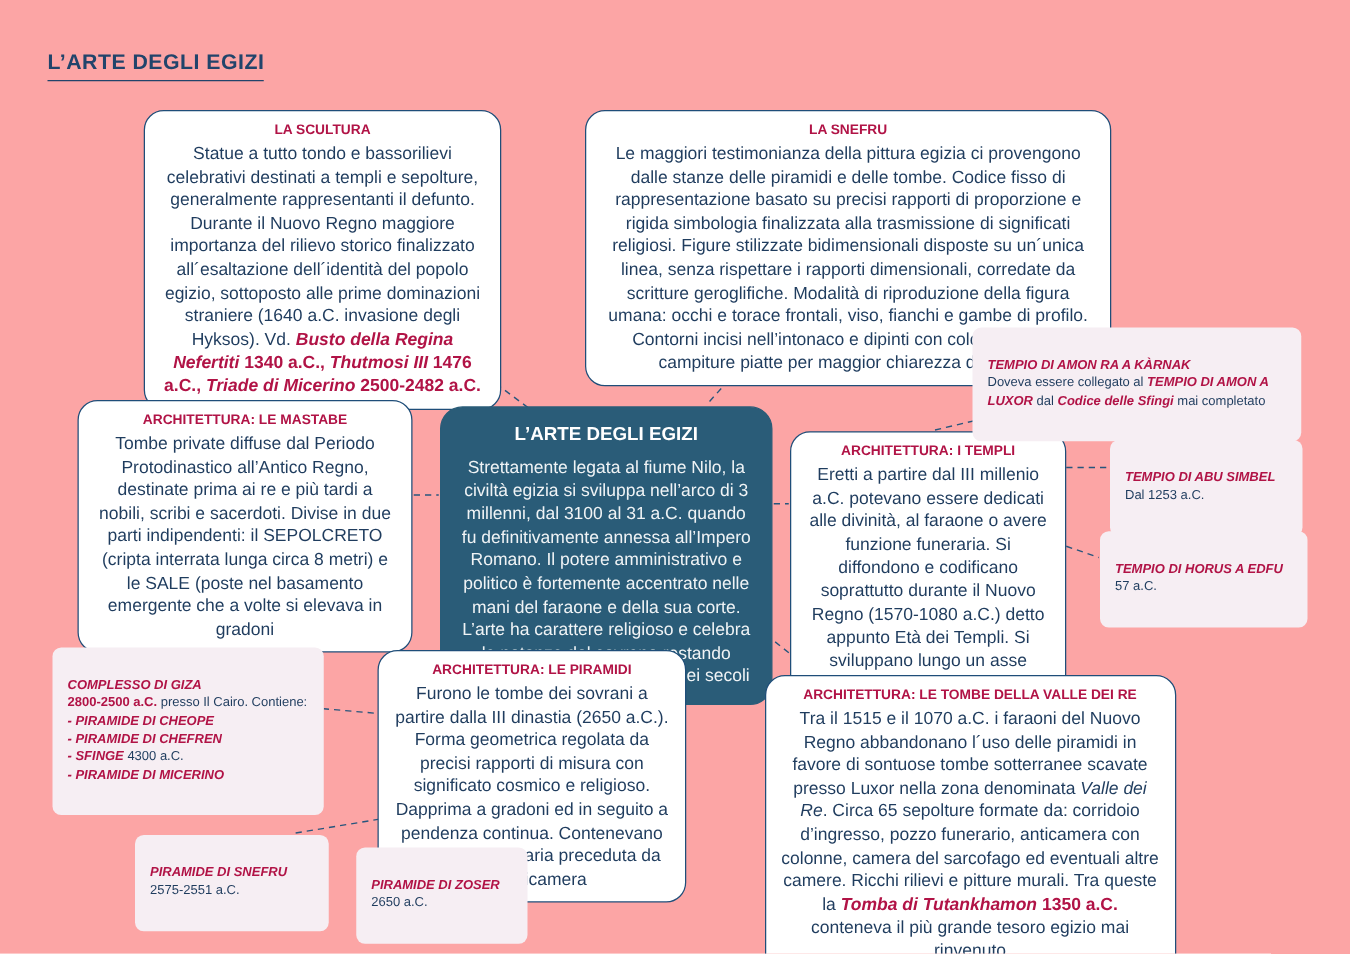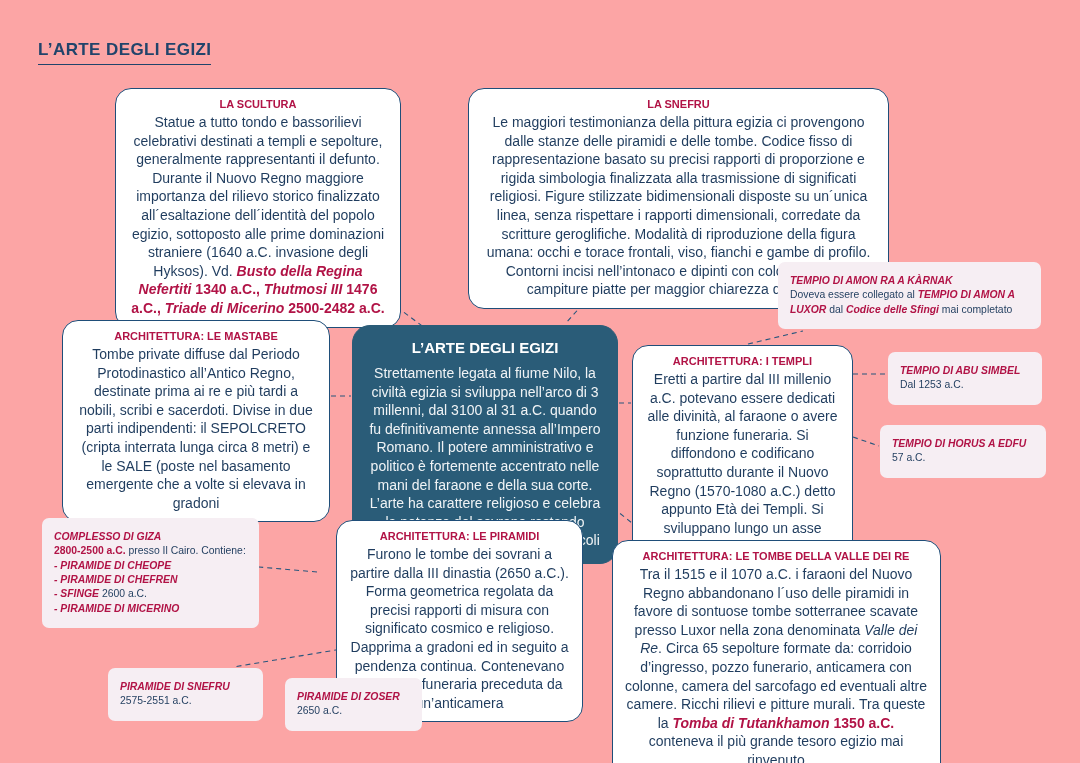--- a/index.html
+++ b/index.html
@@ -23,33 +23,33 @@
     position:absolute;background:#fff;border:1.5px solid var(--navy);
     border-radius:16px;padding:9px 13px;text-align:center;color:var(--ink);
   }
   .node-title{color:var(--red);font-weight:700;font-size:11px;margin-bottom:3px;}
   .node-body{font-size:14px;line-height:1.33;}
   .central{background:var(--central);border:1.5px solid var(--central);border-radius:18px;color:#fff;padding:13px 15px;}
   .central .c-title{font-size:15px;font-weight:700;margin-bottom:8px;color:#fff;}
   .central .node-body{color:rgba(255,255,255,.93);}
   .plabel{
     position:absolute;background:var(--pink);border-radius:7px;
-    padding:12px 12px;font-size:10.4px;line-height:1.38;color:var(--ink);text-align:left;
+    padding:24px 12px;font-size:10.4px;line-height:1.38;color:var(--ink);text-align:left;
   }
   .plabel .title{color:var(--red);font-weight:700;font-style:italic;}
   .r{color:var(--red);font-weight:700;}
   .ri{color:var(--red);font-weight:700;font-style:italic;}
   .i{font-style:italic;}
 
   #n-scultura{left:115px;top:88px;width:286px;min-height:147px;}
   #n-pittura{left:468px;top:88px;width:421px;min-height:147px;}
   #n-central{left:352px;top:325px;width:266px;min-height:165px;}
   #n-mastabe{left:62px;top:320px;width:268px;min-height:120px;}
   #n-templi{left:632px;top:345px;width:221px;min-height:146px;}
-  #n-piramidi{left:336px;top:520px;width:247px;min-height:126px;}
+  #n-piramidi{left:302px;top:520px;width:247px;min-height:126px;}
   #n-tombe{left:612px;top:540px;width:329px;min-height:141px;padding-left:12px;}
 
   #p-karnak{left:778px;top:262px;width:263px;}
   #p-abusimbel{left:888px;top:352px;width:154px;}
   #p-horus{left:880px;top:425px;width:166px;}
   #p-giza{left:42px;top:518px;width:217px;}
   #p-snefru{left:108px;top:668px;width:155px;}
   #p-zoser{left:285px;top:678px;width:137px;}
 </style>
 </head>
@@ -122,21 +122,21 @@
   <aside class="plabel" id="p-horus">
     <div class="title">TEMPIO DI HORUS A EDFU</div>
     <div>57 a.C.</div>
   </aside>
 
   <aside class="plabel" id="p-giza">
     <div><span class="ri">COMPLESSO DI GIZA</span></div>
     <div><span class="r">2800-2500 a.C.</span><span> presso Il Cairo. Contiene:</span></div>
     <div><span class="ri">- PIRAMIDE DI CHEOPE</span></div>
     <div><span class="ri">- PIRAMIDE DI CHEFREN</span></div>
-    <div><span class="ri">- SFINGE</span><span> 2600 a.C.</span></div>
+    <div><span class="ri">- SFINGE</span><span> 4300 a.C.</span></div>
     <div><span class="ri">- PIRAMIDE DI MICERINO</span></div>
   </aside>
 
   <aside class="plabel" id="p-snefru">
     <div class="title">PIRAMIDE DI SNEFRU</div>
     <div>2575-2551 a.C.</div>
   </aside>
 
   <aside class="plabel" id="p-zoser">
     <div class="title">PIRAMIDE DI ZOSER</div>

